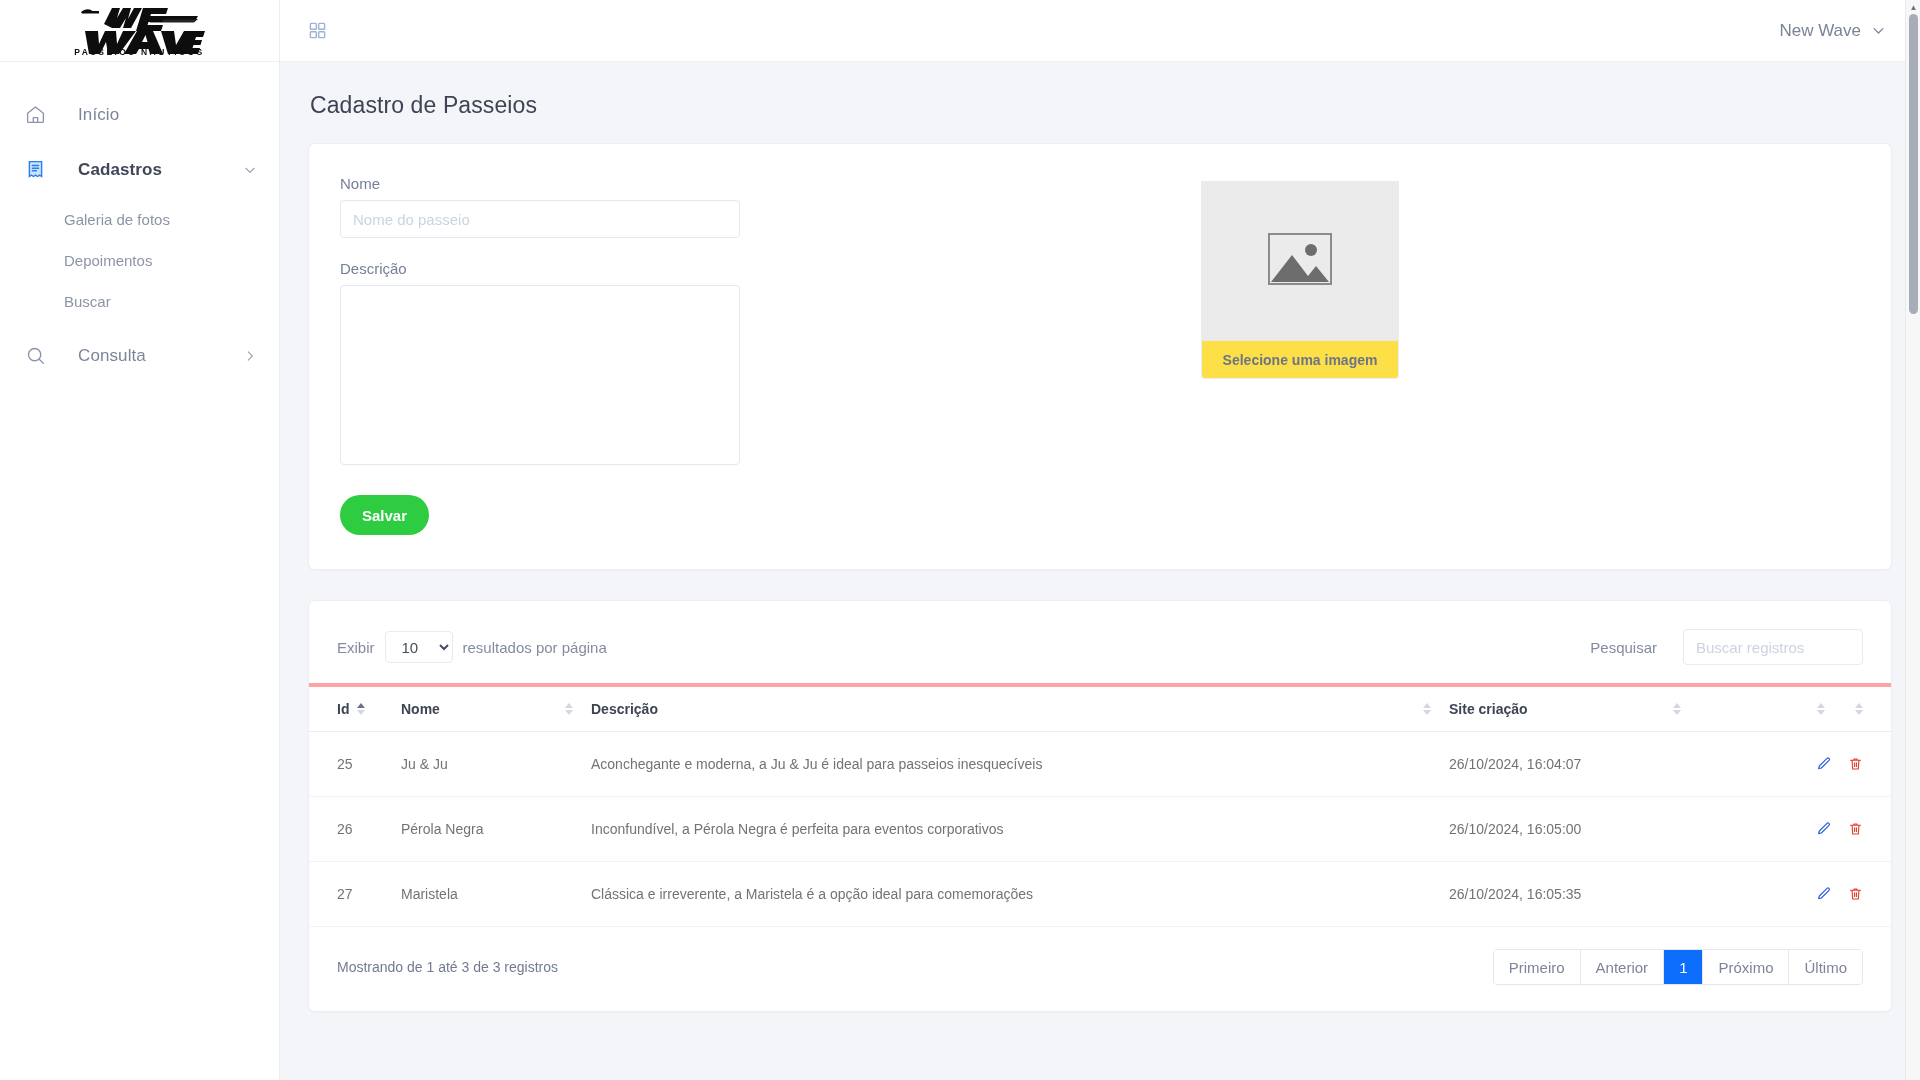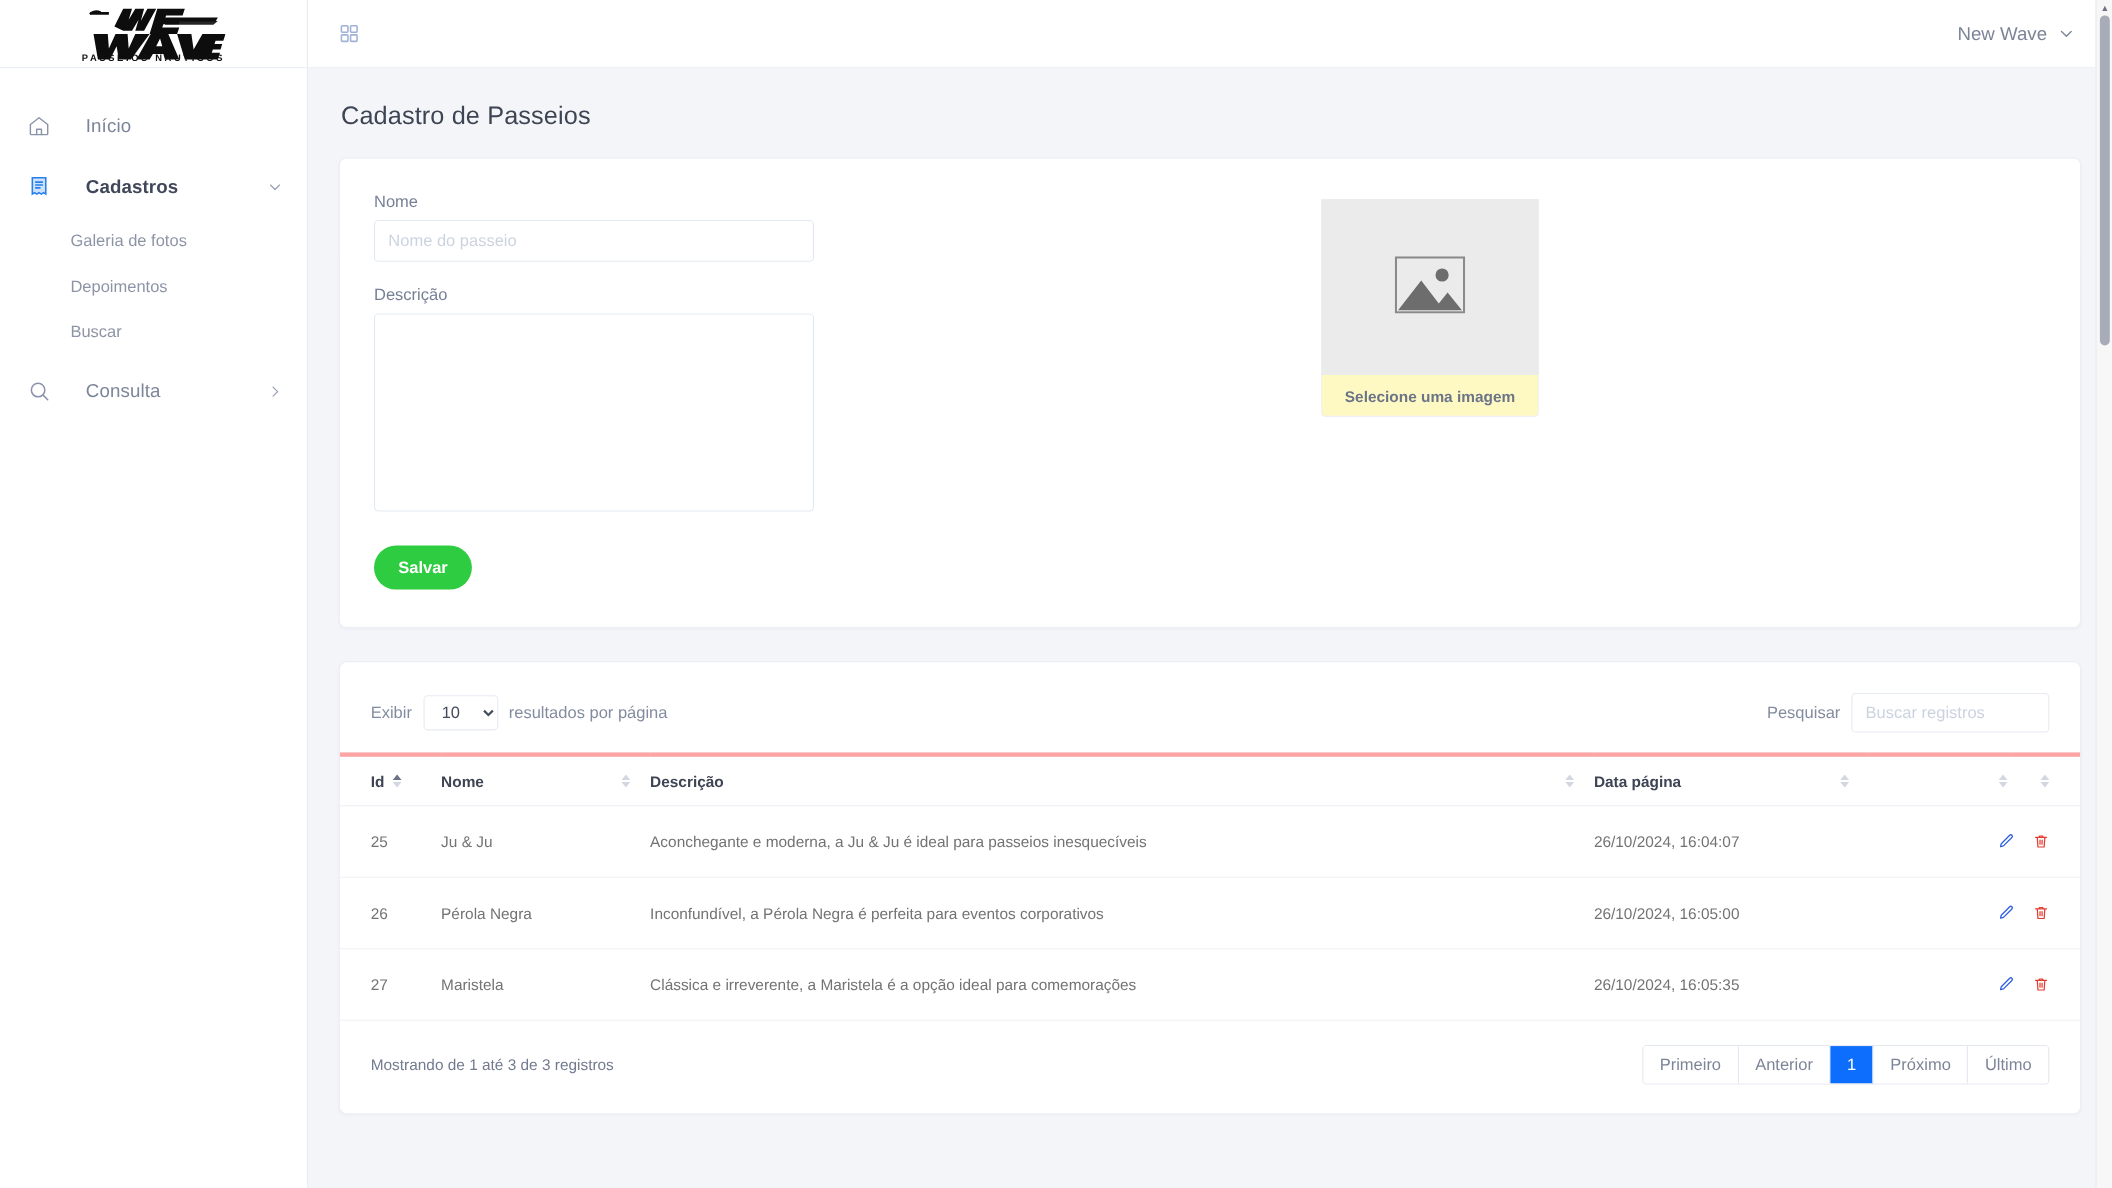--- a/index.html
+++ b/index.html
@@ -150,21 +150,21 @@
     padding-top: 6px;
   }
   .uploader { width: 198px; }
   .img-placeholder {
     width: 198px; height: 160px;
     background: #ebebeb;
     display: flex; align-items: center; justify-content: center;
   }
   .btn-select {
     width: 198px; height: 38px;
-    background: #fef9c3;
+    background: #fde047;
     border: 1px solid #eceef4;
     border-top: none;
     border-radius: 0 0 4px 4px;
     display: flex; align-items: center; justify-content: center;
     font-size: 14px; color: #6c7588; font-weight: 700;
     cursor: pointer;
   }
 
   
   .table-card { margin-top: 30px; padding: 0 0 0 0; }
@@ -174,21 +174,21 @@
   }
   .tools-left { display: flex; align-items: center; gap: 10px; }
   .tool-text { font-size: 15px; color: #838c9f; }
   .len-select {
     height: 32px; border: 1px solid #e6eaf2; border-radius: 4px;
     background: #fff; font-size: 15px; color: #444c5e;
     padding: 0 8px 0 12px;
     font-family: "Liberation Sans", sans-serif;
     cursor: pointer; outline: none;
   }
-  .tools-right { margin-left: auto; display: flex; align-items: center; gap: 10px; }
+  .tools-right { margin-left: auto; display: flex; align-items: center; gap: 26px; }
   .search-input {
     width: 180px; height: 36px;
     border: 1px solid #e6eaf2; border-radius: 4px;
     padding: 0 12px; font-size: 15px; color: #4a5266;
     font-family: "Liberation Sans", sans-serif; outline: none;
   }
   .search-input::placeholder { color: #ccd3e0; }
 
   table { width: 100%; border-collapse: collapse; table-layout: fixed; }
   thead th {
@@ -448,21 +448,21 @@
                 <div class="th-inner" style="justify-content:space-between;padding-right:18px">
                   <span>Descrição</span>
                   <span class="sort-ico">
                       <i class="up"></i>
                       <i class="dn"></i>
                     </span>
                 </div>
               </th>
               <th>
                 <div class="th-inner" style="justify-content:space-between;padding-right:18px">
-                  <span>Data página</span>
+                  <span>Site criação</span>
                   <span class="sort-ico">
                       <i class="up"></i>
                       <i class="dn"></i>
                     </span>
                 </div>
               </th>
               <th>
                 <div class="th-inner" style="justify-content:flex-end;padding-right:4px">
                   <span></span>
                   <span class="sort-ico">

